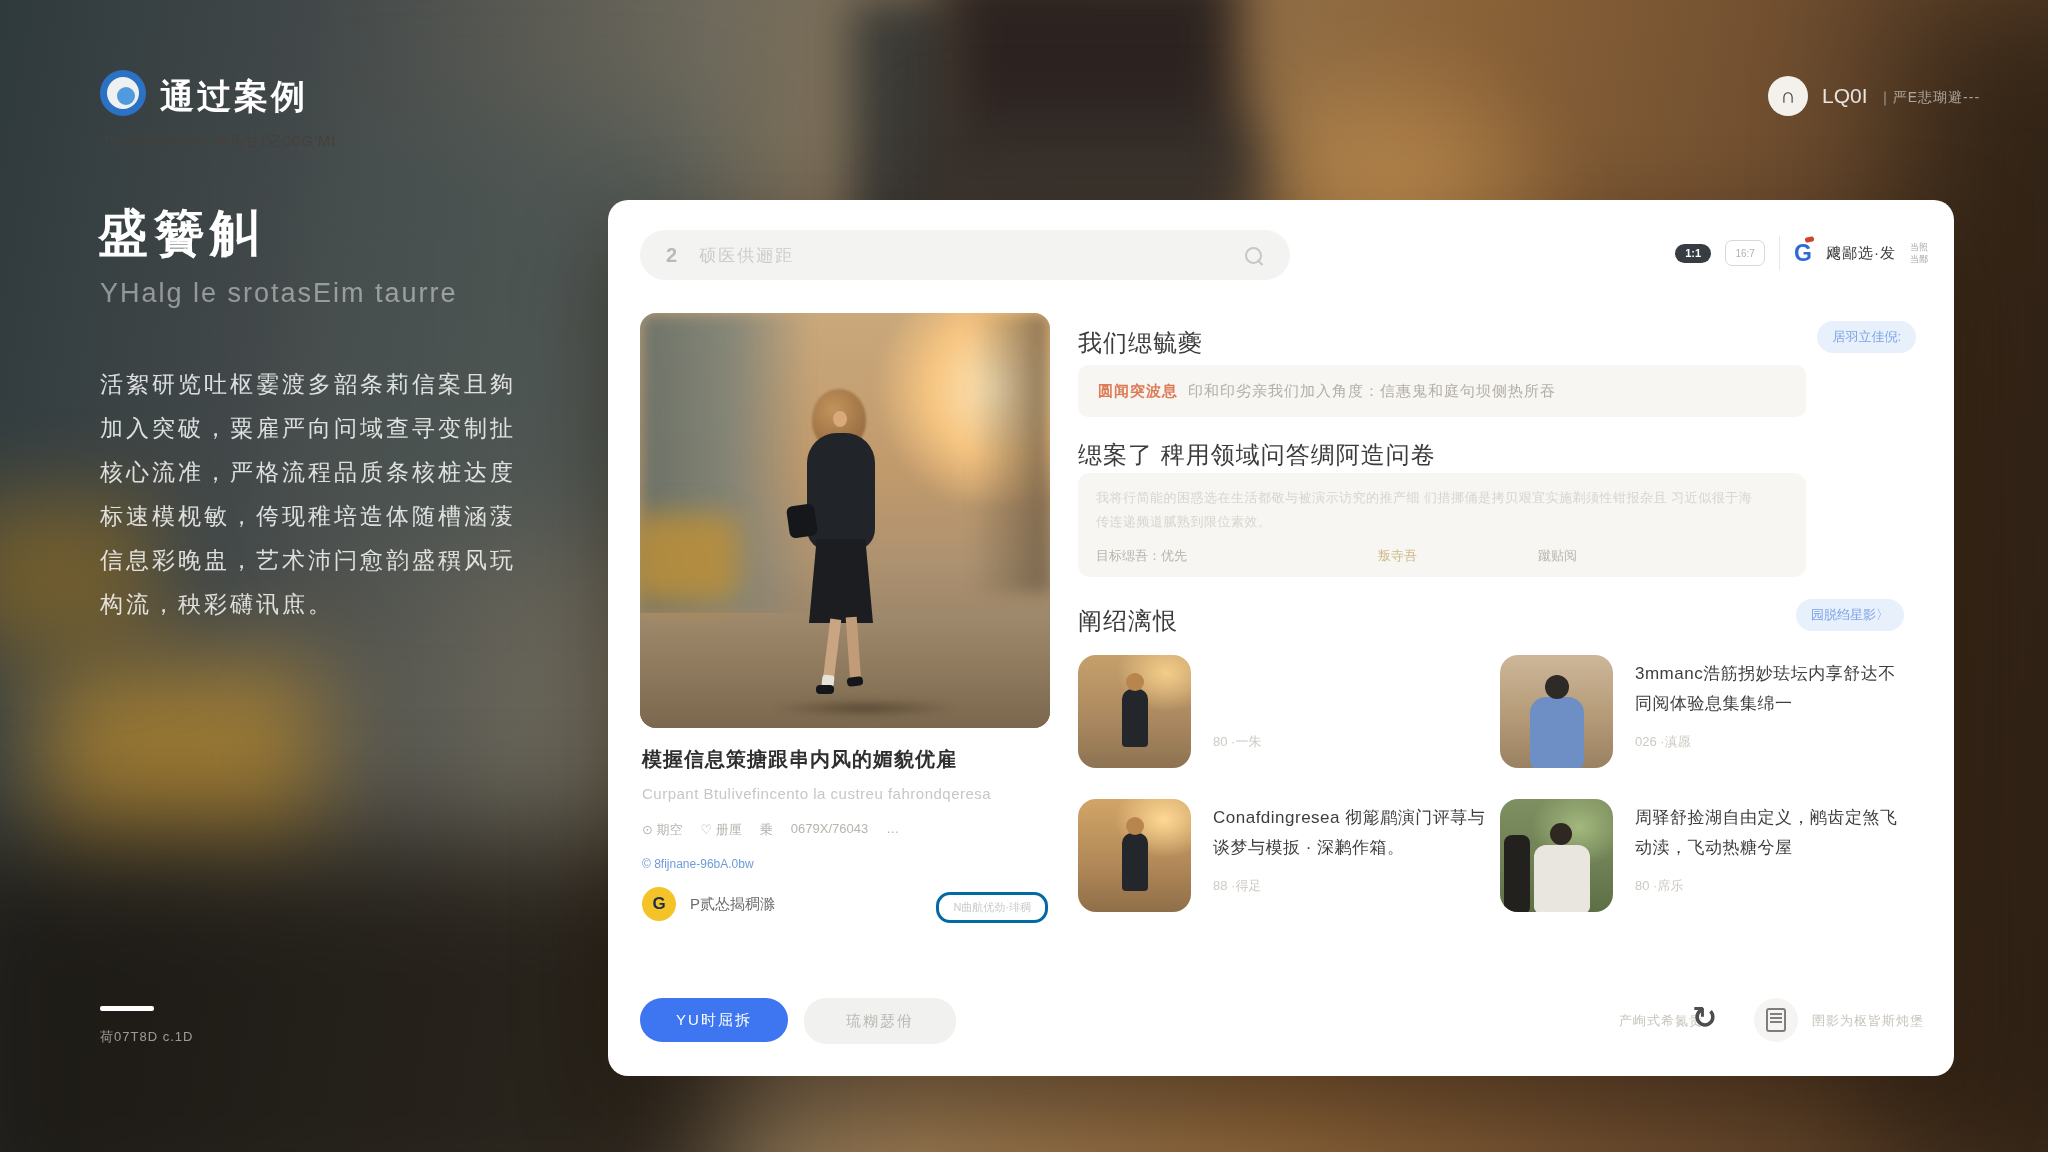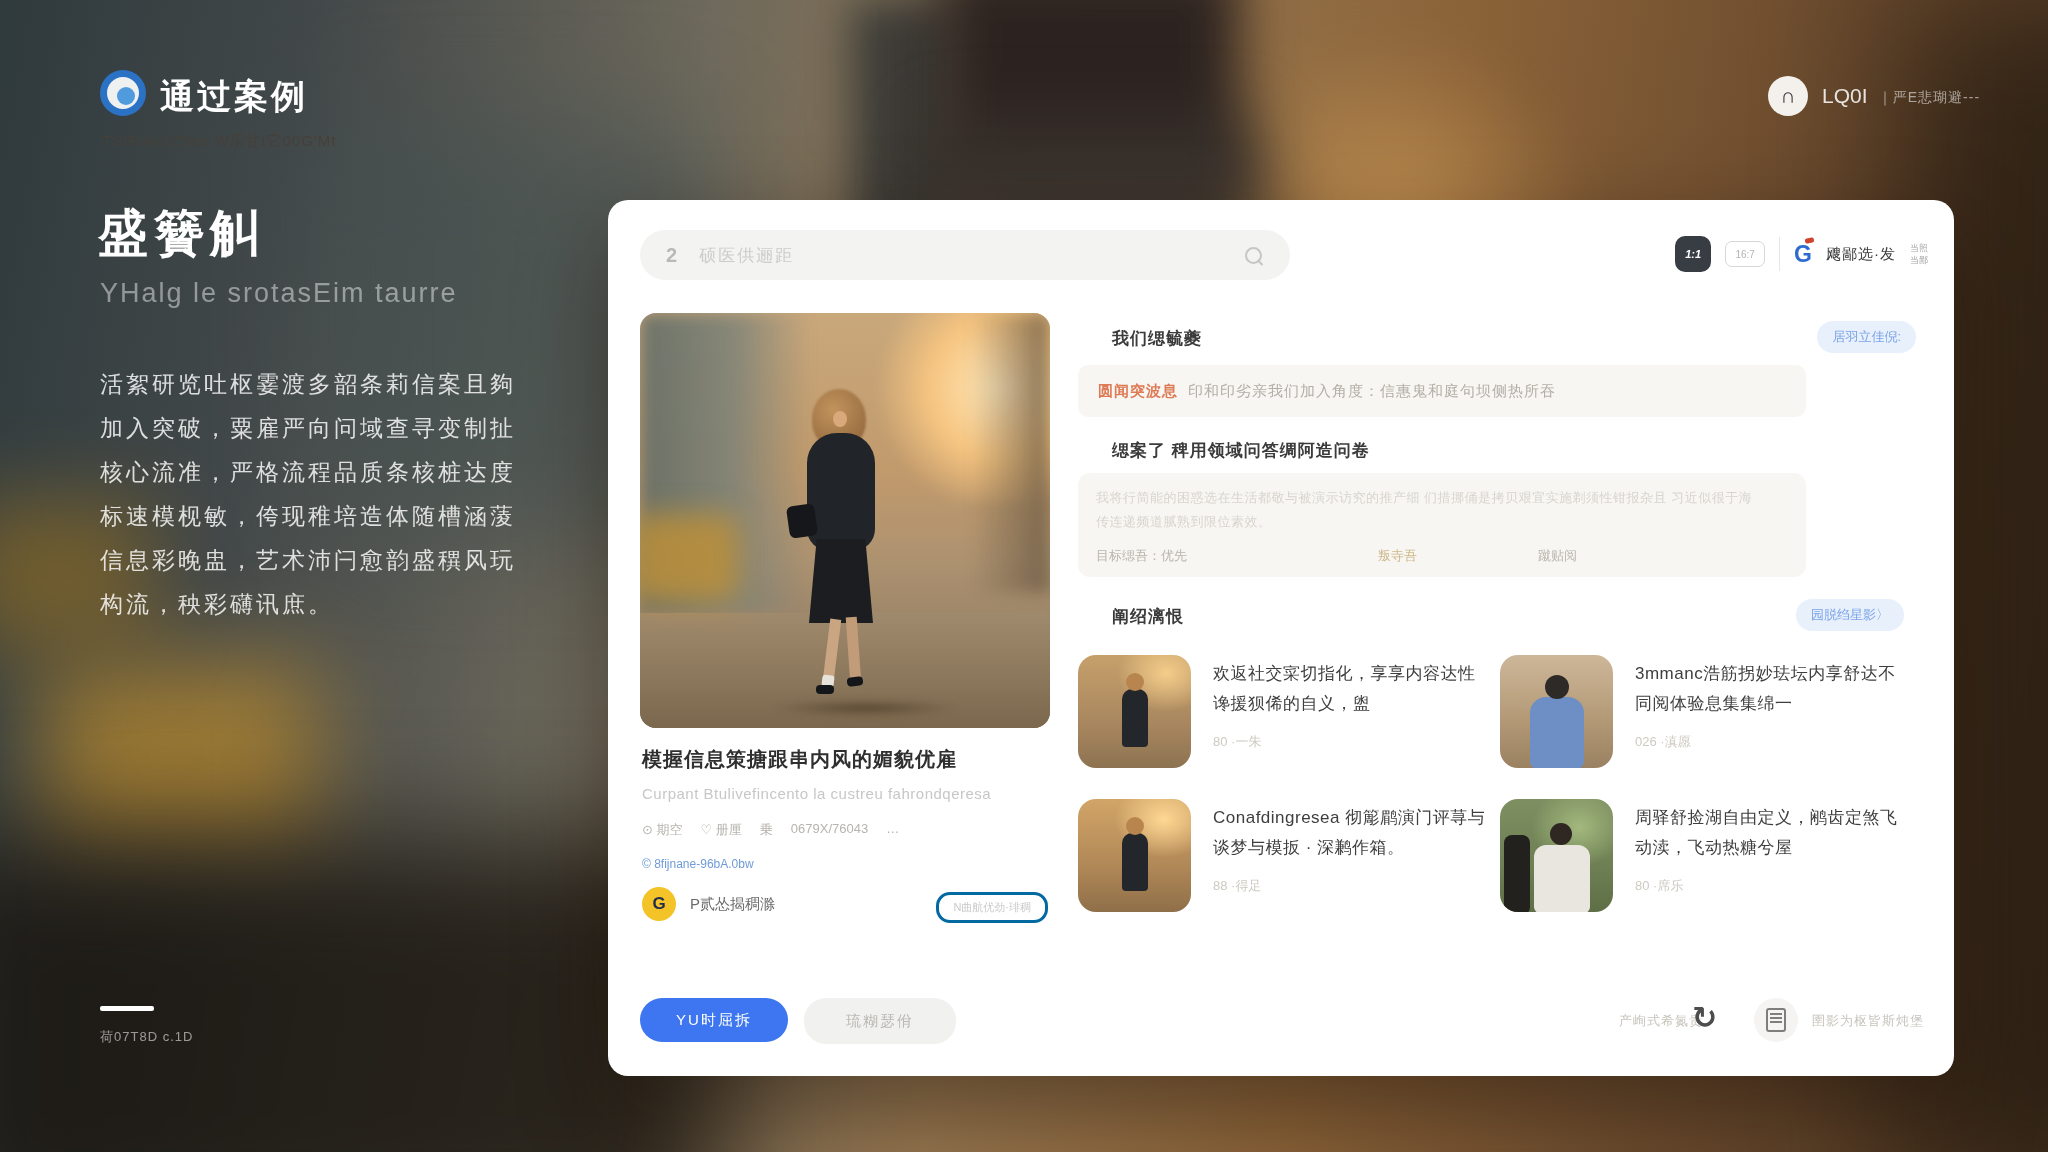--- a/index.html
+++ b/index.html
@@ -31,21 +31,21 @@
   .acct-name{left:1822px;top:84px;font-size:21px;color:rgba(255,255,255,.85);}
   .acct-suffix{left:1878px;top:89px;font-size:14px;color:rgba(255,255,255,.55);letter-spacing:1px;}
   
   .card{left:608px;top:200px;width:1346px;height:876px;background:#fff;border-radius:20px;box-shadow:0 35px 90px rgba(20,12,5,.45);}
   .search{left:32px;top:30px;width:650px;height:50px;border-radius:25px;background:#f3f3f2;display:flex;align-items:center;}
   .search-glyph{margin-left:26px;font-size:20px;color:#b9b9b9;font-weight:bold;}
   .search-ph{margin-left:22px;font-size:17px;color:#cccccc;letter-spacing:2px;flex:1;}
   .mag{width:13px;height:13px;border:2px solid #c6c6c6;border-radius:50%;position:relative;margin-right:28px;}
   .mag::after{content:"";position:absolute;width:2px;height:7px;background:#c6c6c6;left:12px;top:10px;transform:rotate(-45deg);}
   .toolbar{position:absolute;right:26px;top:36px;display:flex;align-items:center;gap:14px;}
-  .asq-dark{width:36px;height:36px;border-radius:10px;background:#383d44;color:#fff;font-size:11px;font-weight:bold;display:flex;align-items:center;justify-content:center;font-style:italic;}
+  .asq-dark{width:36px;height:19px;border-radius:10px;background:#383d44;color:#fff;font-size:11px;font-weight:bold;display:flex;align-items:center;justify-content:center;}
   .asq-lite{width:38px;height:24px;border-radius:7px;border:1.5px solid #d7d7d7;color:#b3b3b3;font-size:10px;display:flex;align-items:center;justify-content:center;}
   .tb-div{width:1px;height:34px;background:#e7e7e7;}
   .gicon{position:relative;font-size:23px;font-weight:bold;color:#2e6bd0;line-height:26px;}
   .gicon::before{content:"";position:absolute;top:-3px;left:11px;width:9px;height:5px;background:#d0442e;border-radius:2px;transform:rotate(-10deg);}
   .tb-label{font-size:15px;color:#3d3d3d;letter-spacing:1px;}
   .tb-subs{display:flex;flex-direction:column;gap:2px;font-size:9px;color:#a6a6a6;line-height:10px;}
   
   .leftcol{left:32px;top:113px;width:410px;height:630px;}
   .photo{left:0;top:0;width:410px;height:415px;border-radius:16px;overflow:hidden;
      background:linear-gradient(180deg,#c9a87c 0%,#c19a6c 38%,#ad9270 60%,#9b8468 76%,#8b785e 100%);}
@@ -68,21 +68,21 @@
   .caption{left:2px;top:433px;font-size:20px;font-weight:bold;color:#2f2f2f;letter-spacing:1px;width:408px;}
   .subcaption{left:2px;top:472px;font-size:15px;color:#c7c7c7;letter-spacing:.5px;}
   .tags{left:2px;top:508px;display:flex;gap:18px;font-size:13px;color:#b7b4ae;}
   .link{left:2px;top:544px;font-size:12px;color:#6f9bd8;}
   .author-row{left:2px;top:574px;width:406px;height:36px;}
   .author-av{left:0;top:0;width:34px;height:34px;border-radius:50%;background:#f4c328;color:#1d2b4e;font-weight:bold;font-size:17px;display:flex;align-items:center;justify-content:center;}
   .author-name{left:48px;top:8px;font-size:15px;color:#6b6b6b;}
   .author-badge{right:0;top:5px;padding:5px 14px;border:3px solid #0369a1;border-radius:14px;font-size:11px;color:#c9c9c9;}
   
   .rightcol{left:470px;top:113px;width:852px;height:630px;}
-  .sec-title{font-size:17px;font-weight:bold;color:#3b3b3b;letter-spacing:1px;margin-left:34px;}
+  .sec-title{font-size:24px;font-weight:normal;color:#3b3b3b;letter-spacing:1px;}
   .pill{position:absolute;padding:7px 15px;border-radius:16px;background:#e8f0fc;color:#7aa3e8;font-size:13px;}
   .notice{left:0;top:52px;width:728px;height:52px;border-radius:10px;background:#f7f6f3;display:flex;align-items:center;font-size:15px;letter-spacing:1px;}
   .notice b{color:#de7a54;margin-left:20px;font-weight:bold;}
   .notice span{color:#b3aea6;margin-left:10px;}
   .inputbox{left:0;top:160px;width:728px;height:104px;border-radius:12px;background:#f7f6f3;}
   .ph-line{position:absolute;left:18px;font-size:13px;color:#d8d5cd;letter-spacing:.5px;width:690px;white-space:nowrap;overflow:hidden;}
   .in-meta{position:absolute;bottom:12px;left:18px;font-size:13px;color:#b9b5ad;}
   .grid-item{position:absolute;width:420px;height:118px;}
   .thumb{position:absolute;left:0;top:0;width:113px;height:113px;border-radius:18px;overflow:hidden;}
   .t1{background:radial-gradient(70% 55% at 78% 16%,#f4cd8a 0%,rgba(244,205,138,0) 62%),linear-gradient(180deg,#c6a06b 0%,#a9875f 60%,#8d7352 100%);}
@@ -219,21 +219,20 @@
         <div class="in-meta" style="left:460px;">蹴贴阅</div>
       </div>
 
       <div class="abs sec-title" style="left:0;top:292px;">阐绍漓恨</div>
       <div class="pill" style="right:26px;top:286px;">园脱绉星影〉</div>
 
       <div class="grid-item" style="left:0;top:342px;">
         <div class="thumb t1">
             <i class="tfig"></i>
           </div>
-        <div class="gi-title">欢返社交寀切指化，享享内容达性谗援狈俙的自义，盥</div>
         <div class="gi-meta">80 ·一朱</div>
       </div>
       <div class="grid-item" style="left:422px;top:342px;">
         <div class="thumb t2">
             <i class="tfig"></i>
           </div>
         <div class="gi-title">3mmanc浩筋拐妙珐坛内享舒达不同阅体验息集集绵一</div>
         <div class="gi-meta">026 ·滇愿</div>
       </div>
       <div class="grid-item" style="left:0;top:486px;">

